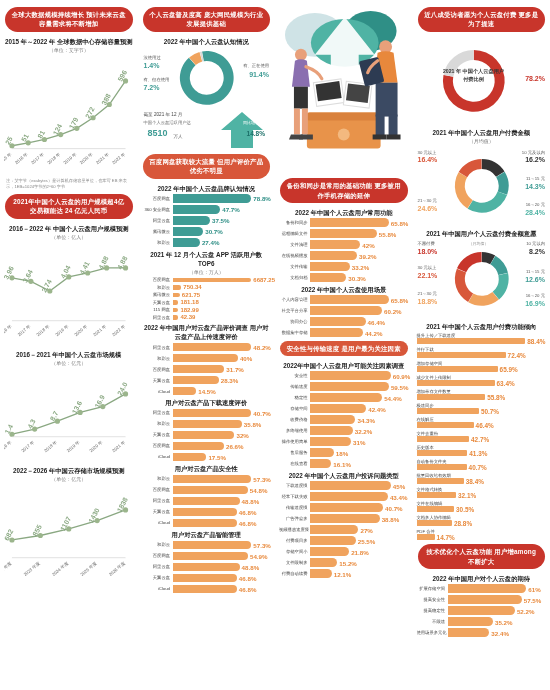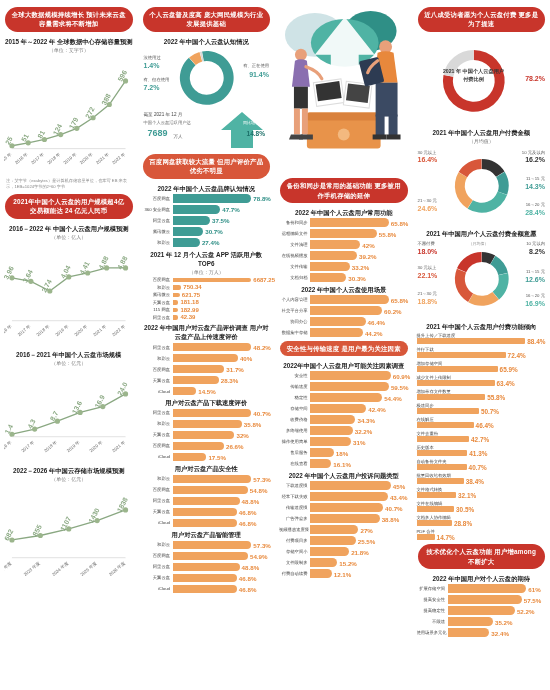--- a/index.html
+++ b/index.html
@@ -246,21 +246,21 @@
       <div class="dval" style="left:2px;top:15px;color:#3f9c95">1.4%</div>
       <div class="dlabel" style="left:2px;top:30px">有、但在使用</div>
       <div class="dval" style="left:2px;top:37px;color:#3f9c95">7.2%</div>
       <div class="dlabel" style="right:2px;top:16px">有、正在使用</div>
       <div class="dval" style="right:2px;top:24px;color:#3f9c95">91.4%</div>
     </div>
 
     <div style="position:relative;height:40px;margin-top:1px">
       <div style="position:absolute;left:2px;top:2px;font-size:4.6px;color:#444">截至 2021 年 12 月</div>
       <div style="position:absolute;left:2px;top:10px;font-size:4.3px;color:#666">中国个人云盘活跃用户达</div>
-      <div style="position:absolute;left:6px;top:18px;font-size:9px;font-weight:bold;color:#3f9c95">7689</div>
+      <div style="position:absolute;left:6px;top:18px;font-size:9px;font-weight:bold;color:#3f9c95">8510</div>
       <div style="position:absolute;left:32px;top:24px;font-size:4.5px;color:#555">万人</div>
       <svg viewBox="0 0 50 40" style="position:absolute;right:4px;top:0;width:50px;height:40px">
         <polygon points="25,2 46,20 36,20 36,38 14,38 14,20 4,20" fill="#4fb3a4"></polygon>
       </svg>
       <div style="position:absolute;right:12px;top:10px;font-size:4px;color:#fff">同比增长</div>
       <div style="position:absolute;right:6px;top:20px;font-size:6.5px;font-weight:bold;color:#1b6f68">14.8%</div>
     </div>
 
     <div class="banner orange">百度网盘获取较大流量 但用户评价产品优劣不明显</div>
     <div class="sect-title">2022 年中国个人云盘品牌认知情况</div>

